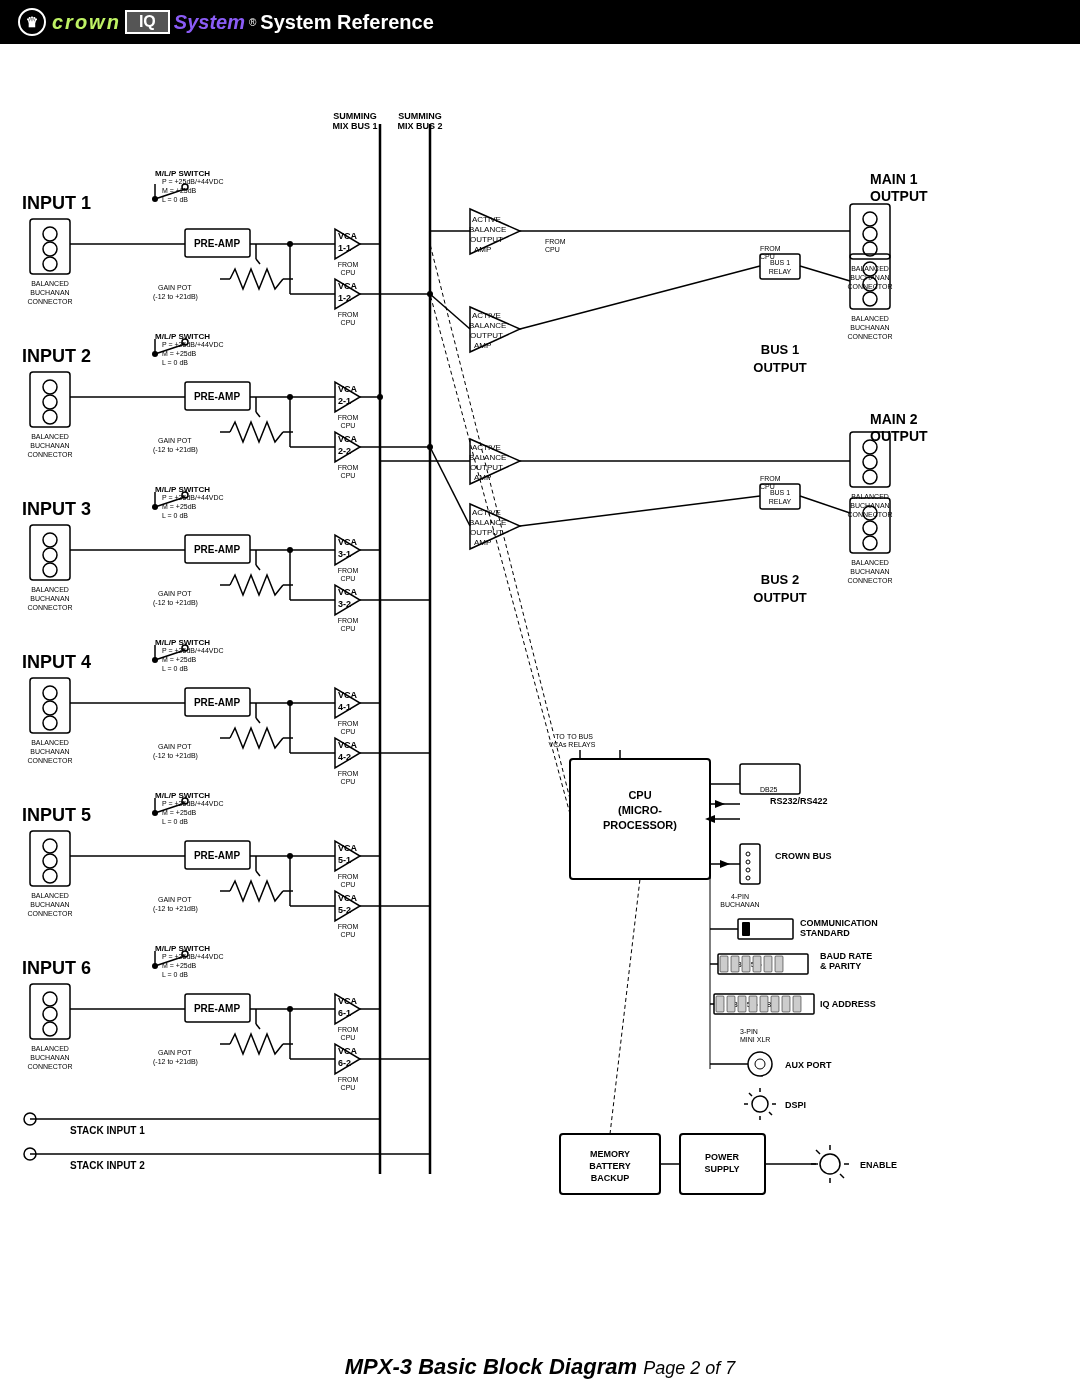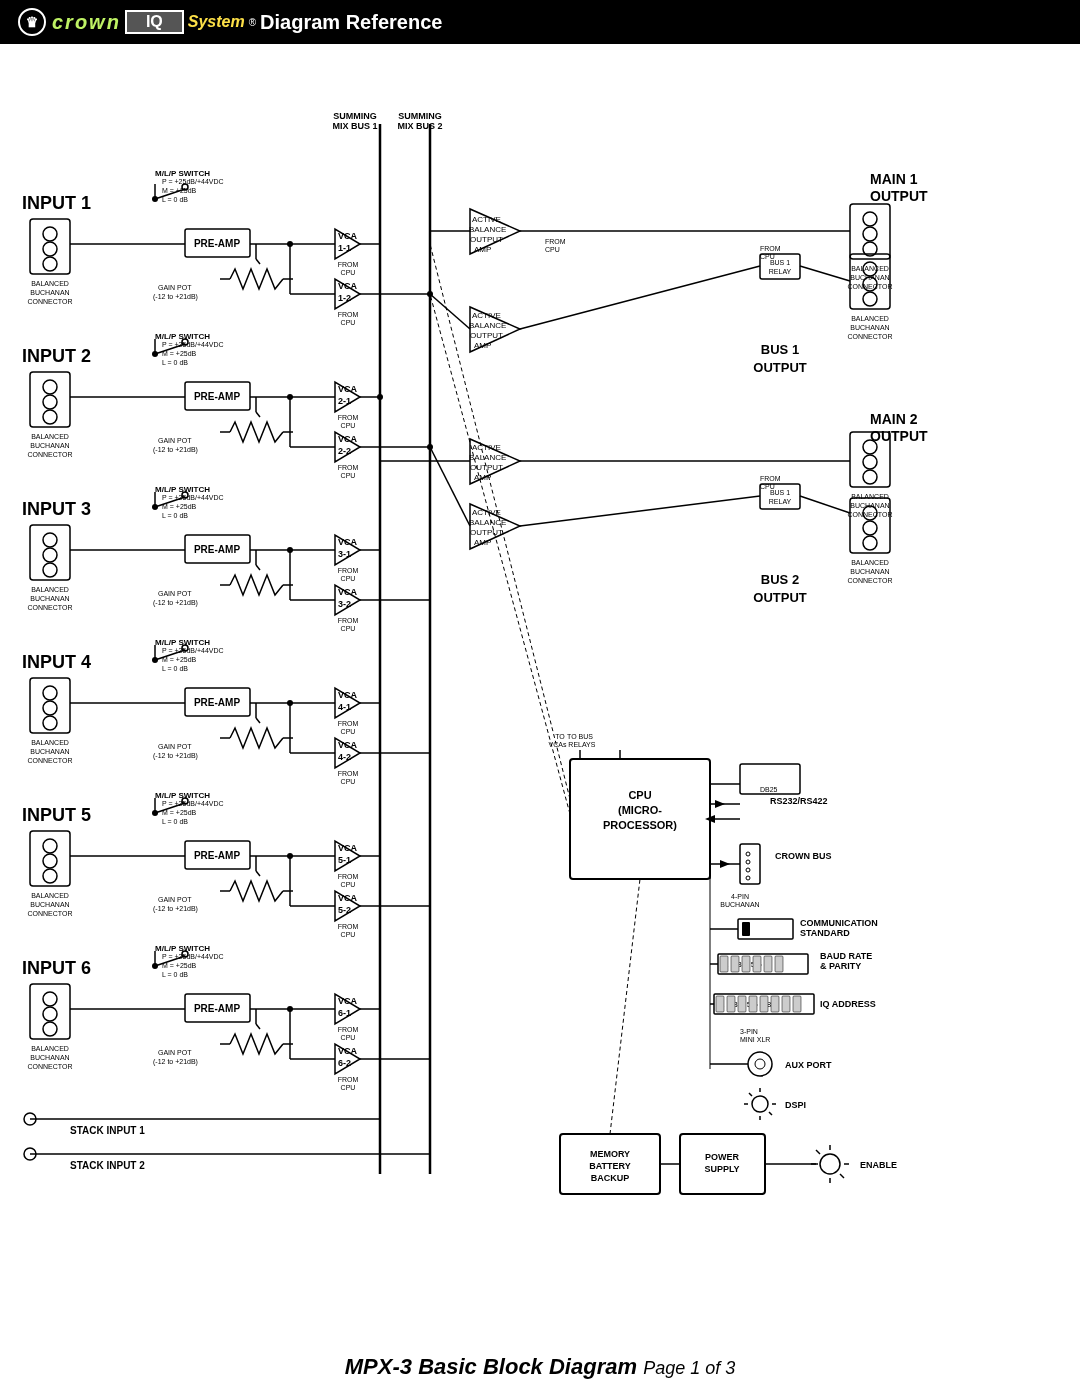--- a/index.html
+++ b/index.html
@@ -51,24 +51,24 @@
 <body>
 
 <div class="header">
   <div style="display:flex;align-items:center;gap:4px;">
 
     <svg width="32" height="28" viewBox="0 0 32 28">
       <circle cx="16" cy="14" r="13" fill="none" stroke="#fff" stroke-width="2"></circle>
       <text x="16" y="19" text-anchor="middle" fill="#fff" font-size="14" font-weight="bold">♛</text>
     </svg>
     <span style="color:#bef264;font-size:20px;font-weight:900;font-style:italic;letter-spacing:2px;">crown</span>
-    <span style="color:#fff;font-size:16px;font-weight:900;background:#555;padding:1px 19px;border:2px solid #fff;">IQ</span>
-    <span style="color:#fde047;font-size:16px;font-weight:bold;font-style:italic;">System</span>
+    <span style="color:#fff;font-size:16px;font-weight:900;background:#555;padding:1px 12px;border:2px solid #fff;">IQ</span>
+    <span style="color:#8b5cf6;font-size:20px;font-weight:bold;font-style:italic;">System</span>
     <sup style="color:#fff;font-size:10px;">®</sup>
-    <span style="color:#fff;font-size:20px;font-weight:bold;">Diagram Reference</span>
+    <span style="color:#fff;font-size:20px;font-weight:bold;">System Reference</span>
   </div>
 </div>
 
 <div class="content">
   <svg class="diagram-svg" viewBox="0 0 1080 1300" xmlns="http://www.w3.org/2000/svg">
 
     <line x1="380" y1="80" x2="380" y2="1130" stroke="#000" stroke-width="2.5"></line>
 
     <line x1="430" y1="80" x2="430" y2="1130" stroke="#000" stroke-width="2.5"></line>
 
@@ -609,14 +609,14 @@
     <line x1="610" y1="1090" x2="640" y2="835" stroke="#000" stroke-width="1" stroke-dasharray="4,3"></line>
 
     <line x1="570" y1="755" x2="430" y2="200" stroke="#000" stroke-width="1" stroke-dasharray="4,3"></line>
     <line x1="570" y1="770" x2="430" y2="250" stroke="#000" stroke-width="1" stroke-dasharray="4,3"></line>
 
   </svg>
 </div>
 
 <div class="footer">
   <span>MPX-3 Basic Block Diagram</span>
-  <span style="font-weight:normal;font-size:18px;">Page 1 of 3</span>
+  <span style="font-weight:normal;font-size:18px;">Page 2 of 7</span>
 </div>
 
 </body></html>

